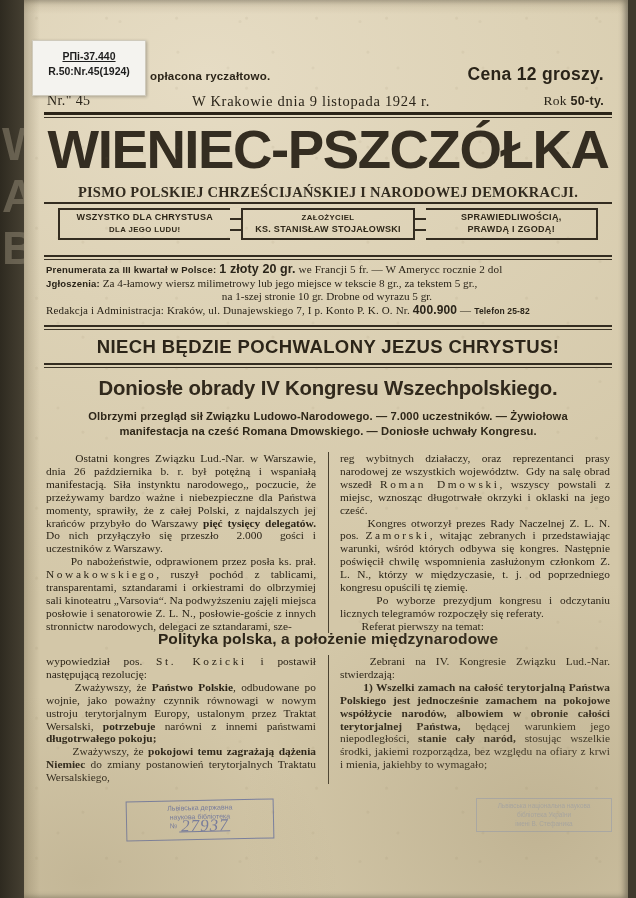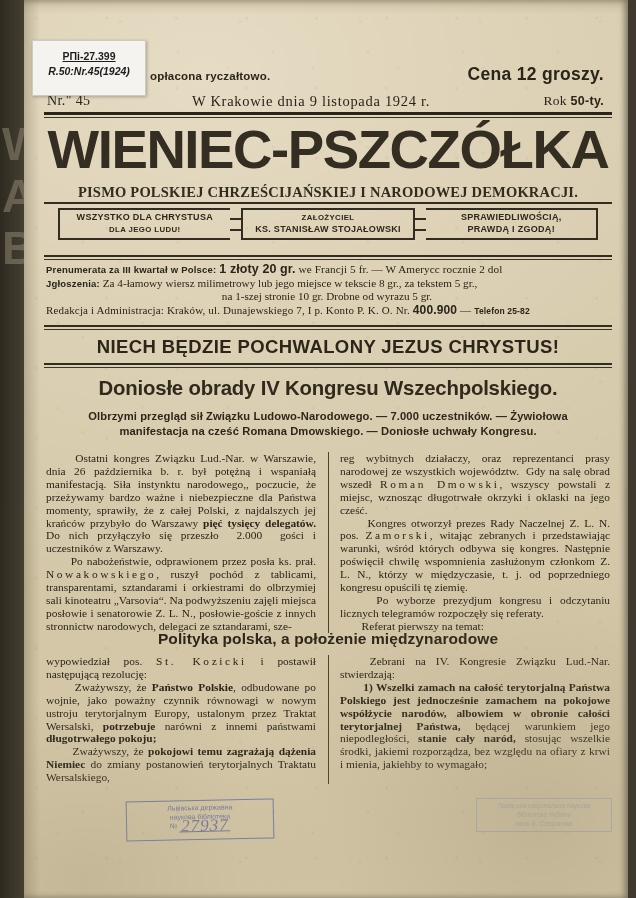--- a/index.html
+++ b/index.html
@@ -338,21 +338,21 @@
     font-family: "Liberation Sans", sans-serif;
     font-size: 10.5px;
     line-height: 15px;
     color: #1d1d1d;
     text-align: center;
     padding-top: 8px;
     box-sizing: border-box;
     z-index: 30;
   }
   .lib-label .l1 { font-weight: 700; text-decoration: underline; }
-  .lib-label .l2 { font-weight: 700; font-style: italic; }
+  .lib-label .l2 { font-weight: 700; }
 
   .paper-noise{
     position:absolute; inset:0; pointer-events:none; z-index:25;
     background-image:
       radial-gradient(circle at 18% 26%, rgba(120,104,70,.10) 0 1px, rgba(0,0,0,0) 2px),
       radial-gradient(circle at 62% 55%, rgba(120,104,70,.09) 0 1px, rgba(0,0,0,0) 2px),
       radial-gradient(circle at 80% 18%, rgba(120,104,70,.08) 0 1px, rgba(0,0,0,0) 2px),
       radial-gradient(circle at 40% 80%, rgba(120,104,70,.08) 0 1px, rgba(0,0,0,0) 2px);
     background-size: 70px 70px, 95px 95px, 120px 120px, 85px 85px;
     opacity:.8;
@@ -488,17 +488,17 @@
         <div>бібліотека України</div>
         <div>імені В. Стефаника</div>
       </div>
 
     </div>
 
     <div class="paper-noise"></div>
   </div>
 
   <div class="lib-label">
-    <div class="l1">PПi-27.399</div>
+    <div class="l1">PПi-37.440</div>
     <div class="l2">R.50:Nr.45(1924)</div>
   </div>
 
 </div>
 
 </body></html>

